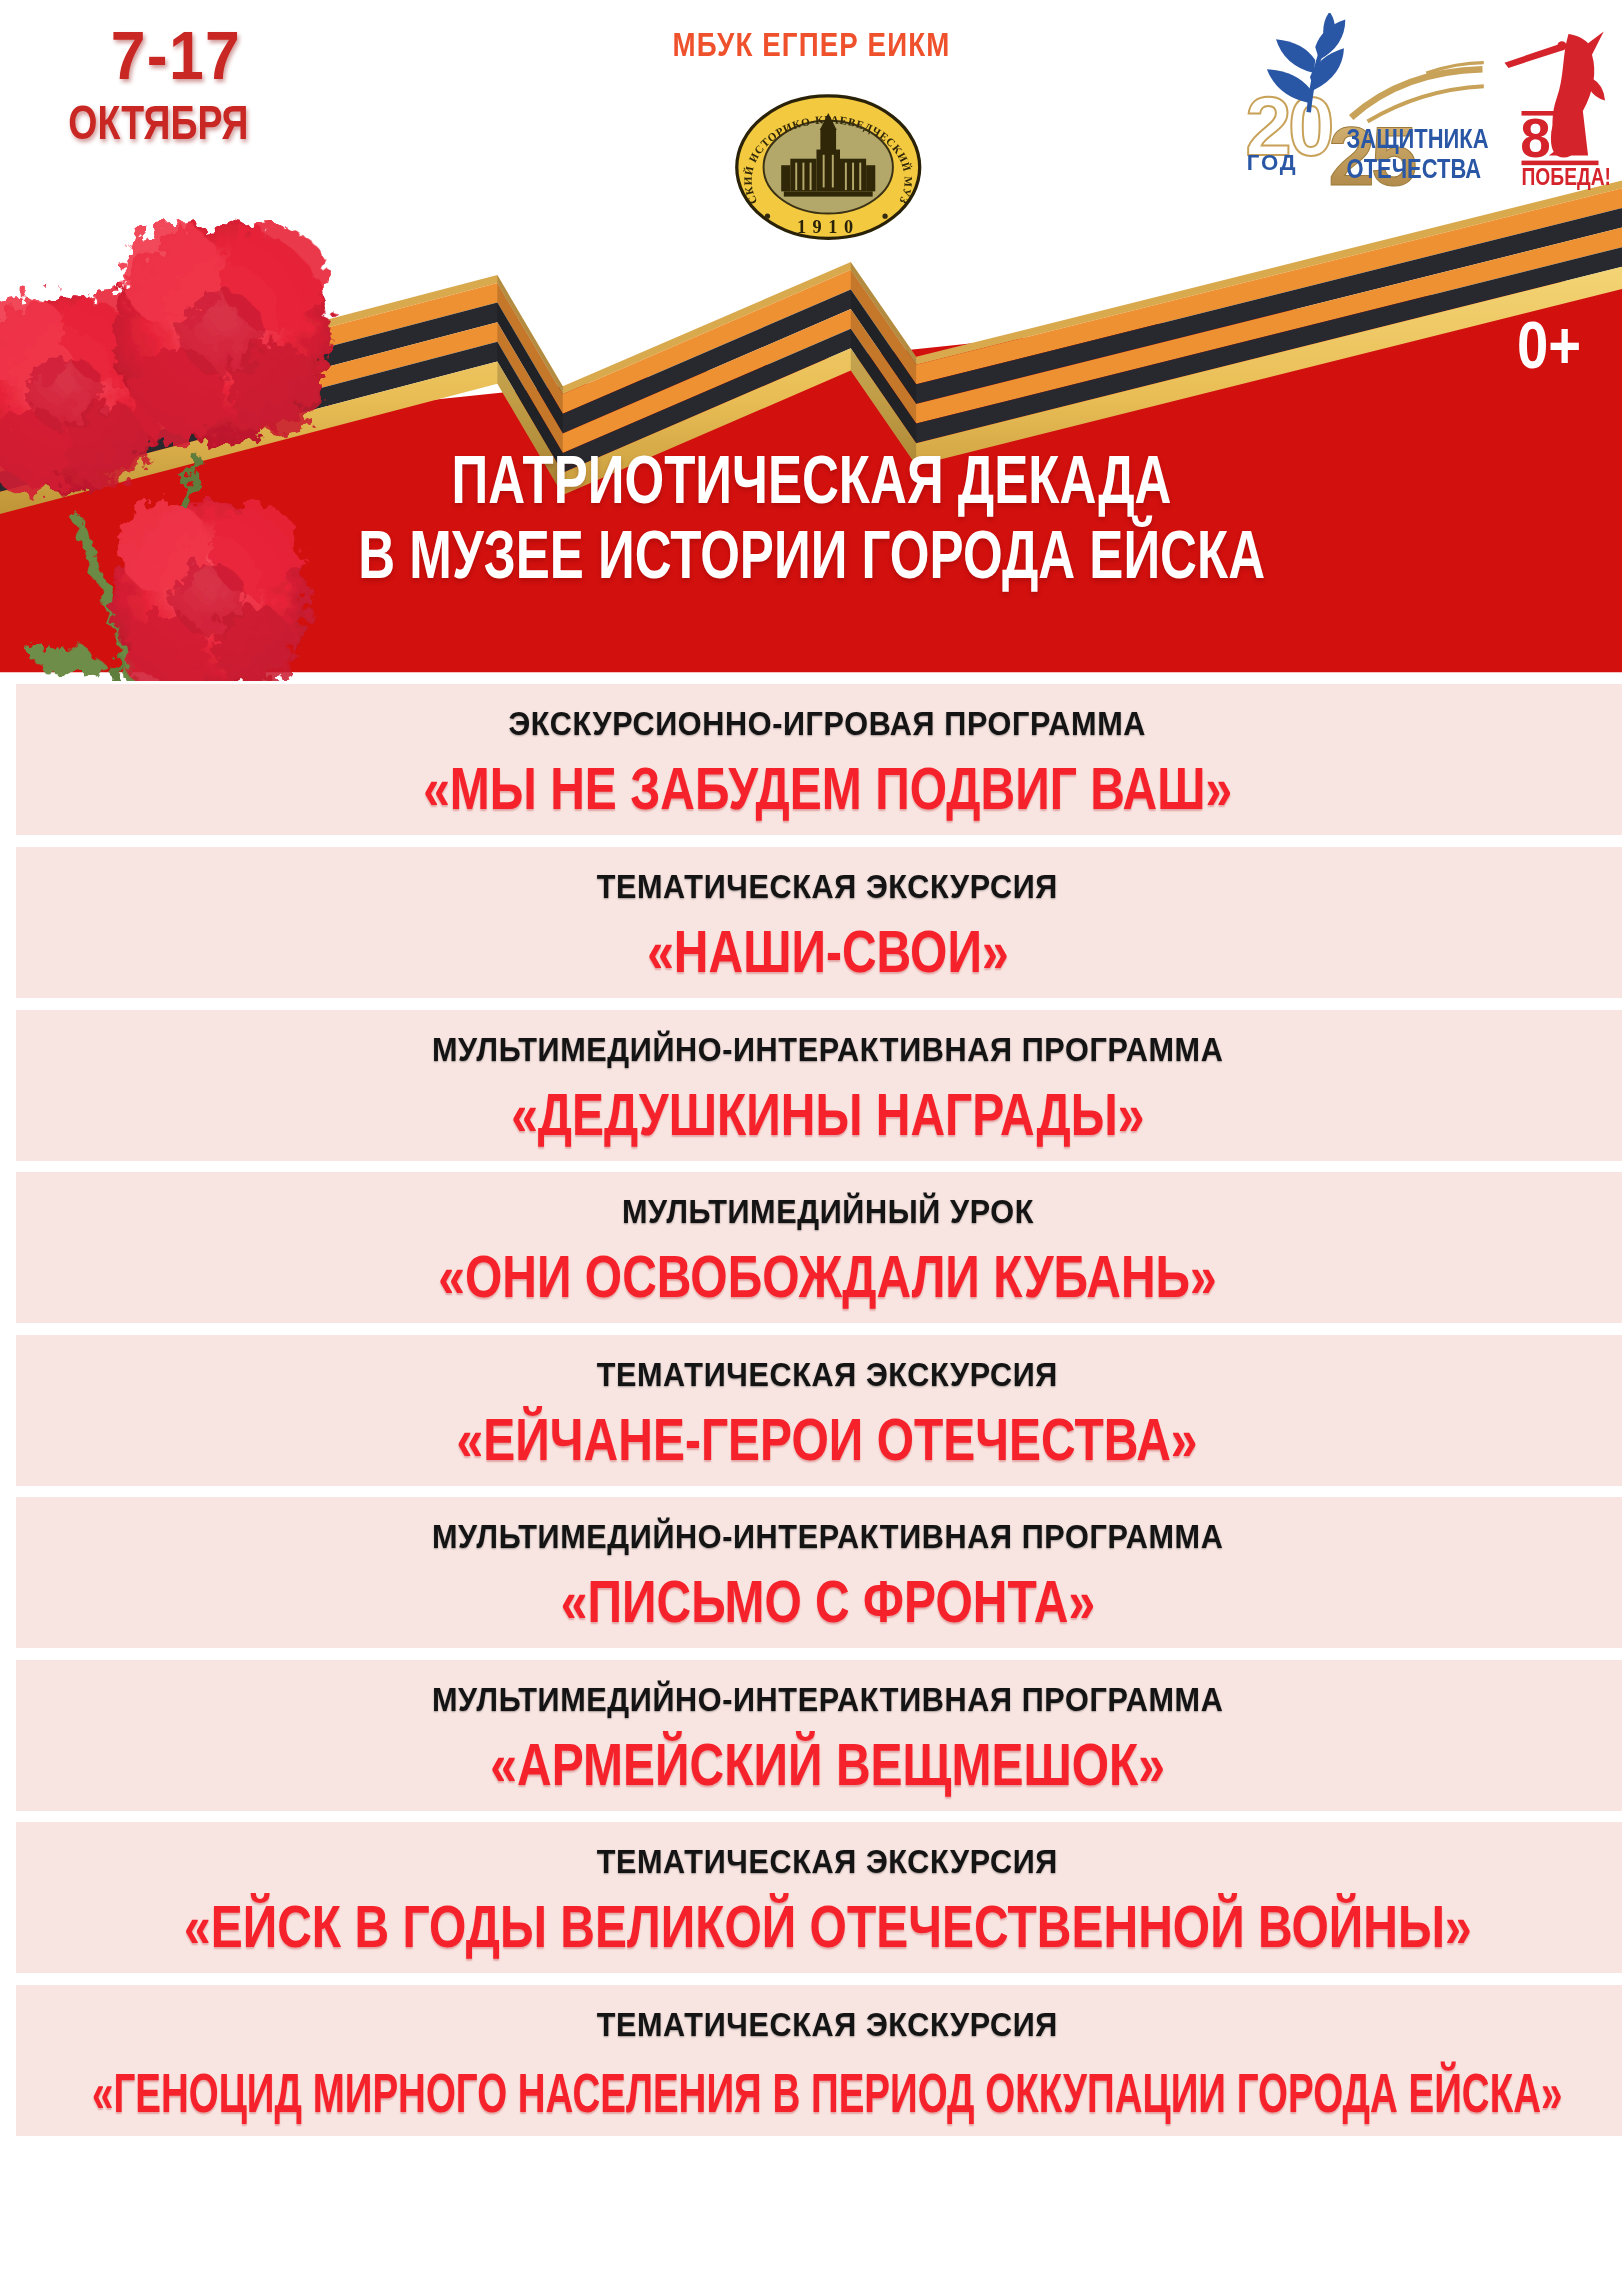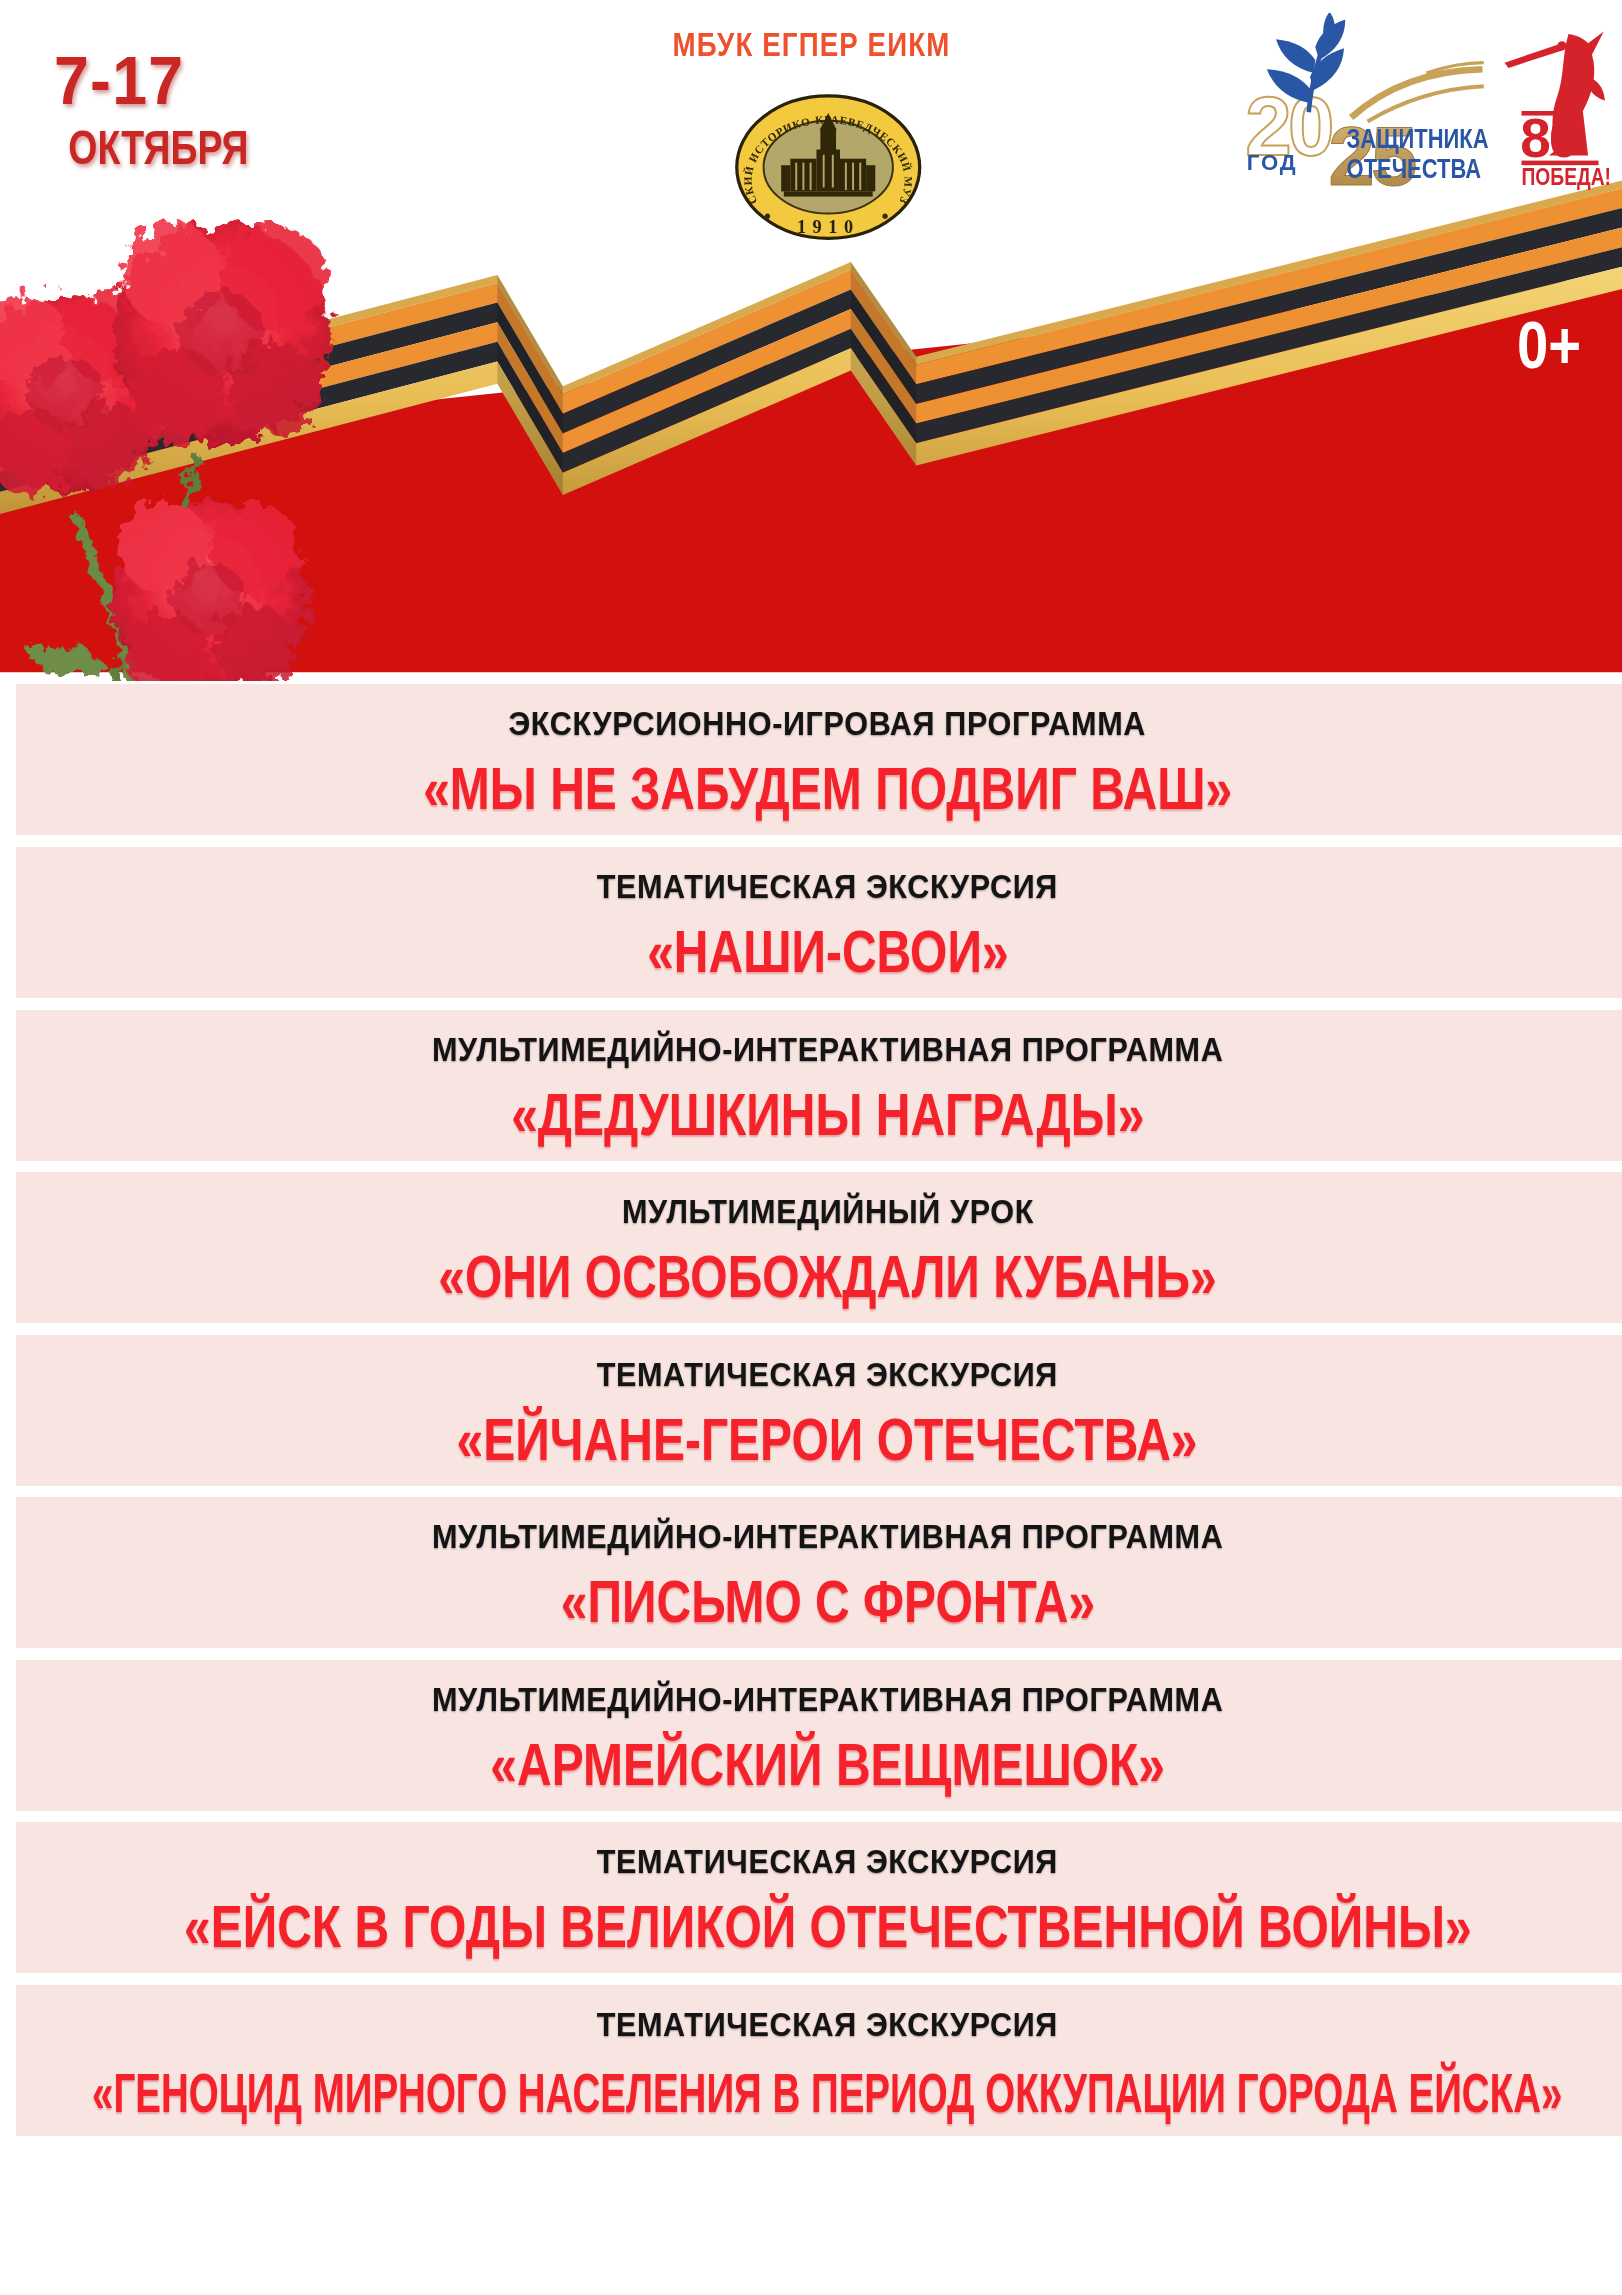--- a/index.html
+++ b/index.html
@@ -1,20 +1,20 @@
 <!DOCTYPE html>
 <html style="font-size:10.5px"><head>
 <meta charset="utf-8">
 <style>
   html,body{margin:0;padding:0;background:#888;}
   .page{position:relative;width:1623px;height:2295px;background:#ffffff;overflow:hidden;
         font-family:"Liberation Sans",sans-serif;}
   .hdr-art{position:absolute;left:0;top:0;width:1623px;height:681px;}
   
-  .date{position:absolute;left:46px;top:41px;width:203px;text-align:left;color:#c92723;
+  .date{position:absolute;left:46px;top:16px;width:203px;text-align:right;color:#c92723;
         text-shadow:2px 3.3px 4.6px rgba(150,30,30,.45);}
   .date-range{font-size:68px;font-weight:700;letter-spacing:1.3px;transform:scaleX(.92);white-space:nowrap;}
   .date-month{font-size:48px;font-weight:700;margin-top:1.3px;transform:scaleX(.78);white-space:nowrap;}
   
   .org{position:absolute;left:0;right:0;top:26px;text-align:center;color:#ef512c;
        font-size:33px;font-weight:700;letter-spacing:1.3px;transform:scaleX(.84);white-space:nowrap;}
   .seal{position:absolute;left:707px;top:79px;width:249px;height:196px;}
   .logo2025{position:absolute;left:1230px;top:13px;width:275px;height:196px;}
   .logo80{position:absolute;left:1498px;top:13px;width:124px;height:196px;}
   
@@ -197,20 +197,24 @@
       <path d="M2434,120 q18,10 20,34 q-16,-4 -24,-18 Z"></path>
     </g>
     <rect x="2326" y="170" width="62" height="7" fill="#d5232b"></rect>
     <text x="2324" y="240" font-size="84" font-weight="700" fill="#d5232b" letter-spacing="-3">80</text>
     <rect x="2326" y="246" width="118" height="7" fill="#d5232b"></rect>
     <text transform="translate(2326,284) scale(.82,1)" font-size="36" font-weight="700" fill="#d5232b">ПОБЕДА!</text>
   </svg>
 
   <div class="age">0+</div>
 
+  <div class="title">
+    <div class="t1">ПАТРИОТИЧЕСКАЯ ДЕКАДА</div>
+    <div class="t2">В МУЗЕЕ ИСТОРИИ ГОРОДА ЕЙСКА</div>
+  </div>
 
   <section>
     <div class="band" style="top:684px">
       <div class="cat">ЭКСКУРСИОННО-ИГРОВАЯ ПРОГРАММА</div>
       <div class="ev">«МЫ НЕ ЗАБУДЕМ ПОДВИГ ВАШ»</div>
     </div>
     <div class="band" style="top:847px">
       <div class="cat">ТЕМАТИЧЕСКАЯ ЭКСКУРСИЯ</div>
       <div class="ev">«НАШИ-СВОИ»</div>
     </div>

